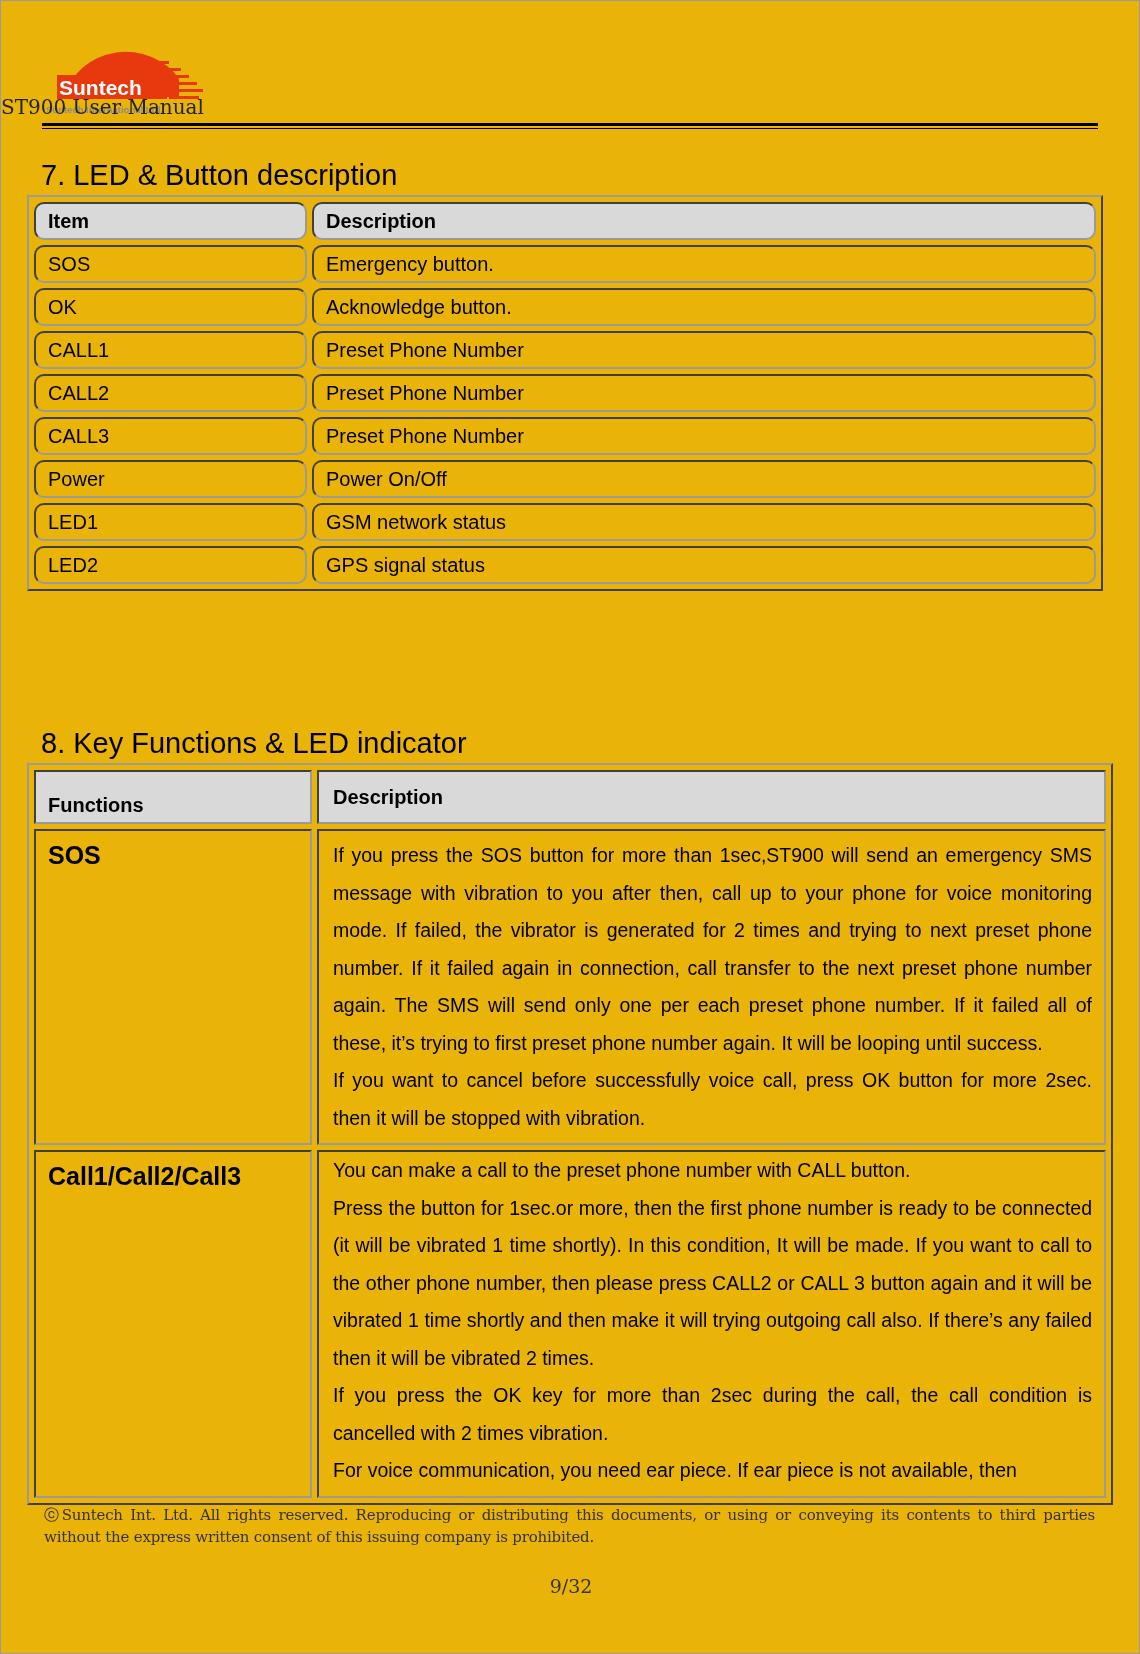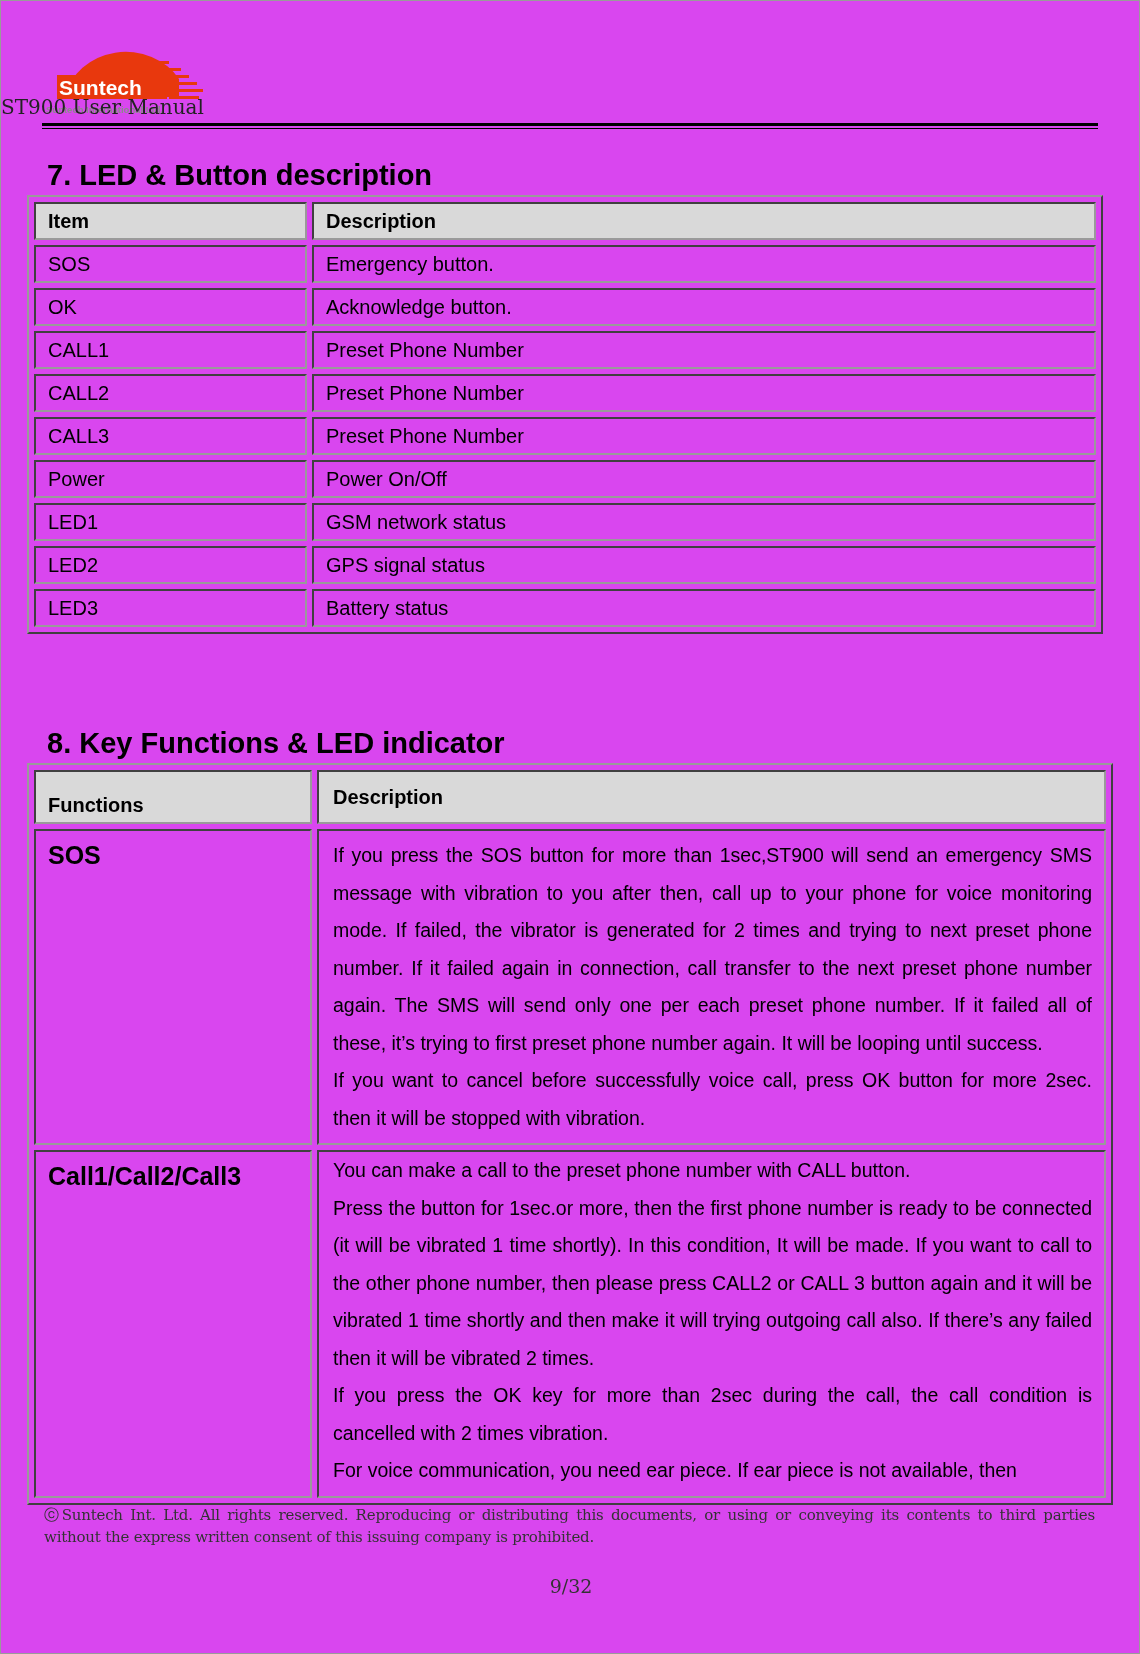--- a/index.html
+++ b/index.html
@@ -1,47 +1,47 @@
 <!DOCTYPE html>
 <html><head>
 <meta charset="utf-8">
 <style>
   html, body { margin: 0; padding: 0; background: #ffffff; }
   body { width: 1140px; height: 1654px; position: relative; overflow: hidden; }
   .page-frame {
     position: absolute; left: 0; top: 0; width: 1138px; height: 1652px;
-    border: 1px solid #9a9a9a; background: #d946ef;
+    border: 1px solid #9a9a9a; background: #eab308;
   }
   .logo { position: absolute; left: 44px; top: 38px; width: 165px; height: 80px; }
   .doc-title {
     position: absolute; left: 0; width: 1092px; top: 94px; 
     font-family: "DejaVu Serif", "Liberation Serif", serif; font-size: 20px; color: #222;
   }
   .header-rule { position: absolute; left: 41px; width: 1056px; top: 122px; height: 6px; }
   .header-rule .thick { height: 3px; background: #000; }
   .header-rule .thin { height: 1px; background: #000; margin-top: 2px; }
 
   .section-title {
-    position: absolute; left: 46px;
-    font-family: "Liberation Sans", sans-serif; font-weight: bold; font-size: 29px; color: #000;
+    position: absolute; left: 40px;
+    font-family: "Liberation Sans", sans-serif; font-weight: normal; font-size: 29px; color: #000;
   }
 
   table.doc-table {
     position: absolute; left: 26px; border-collapse: separate; border-spacing: 5px;
     border: 2px solid; border-color: #9a9a9a #404040 #404040 #9a9a9a;
     font-family: "Liberation Sans", sans-serif; color: #000;
   }
   table.doc-table td {
     border: 2px solid; border-color: #404040 #9a9a9a #9a9a9a #404040;
     padding: 0 12px; vertical-align: middle;
   }
   table.doc-table tr.head td { background: #d9d9d9; font-weight: bold; }
 
   #t1 { top: 194px; width: 1076px; font-size: 20px; }
-  #t1 td { height: 34px; }
+  #t1 td { height: 34px; border-radius: 10px; }
   #t1 td.c1 { width: 245px; }
 
   #t2 { top: 762px; width: 1086px; font-size: 20px; }
   #t2 tr.head td { height: 34px; }
   #t2 td.c1 { width: 250px; vertical-align: top; font-weight: bold; font-size: 25px; padding-top: 10px; }
   #t2 td.c2 { vertical-align: top; padding: 6px 12px 6px 14px; font-size: 19.5px; line-height: 37.5px; text-align: justify; }
   #t2 td.c2 p { margin: 0; }
   #t2 tr.row-call td.c1 { }
   #t2 tr.row-call td.c2 { padding-top: 0px; }
 
@@ -114,24 +114,20 @@
           <td class="c2">Power On/Off</td>
         </tr>
         <tr>
           <td class="c1">LED1</td>
           <td class="c2">GSM network status</td>
         </tr>
         <tr>
           <td class="c1">LED2</td>
           <td class="c2">GPS signal status</td>
         </tr>
-        <tr>
-          <td class="c1">LED3</td>
-          <td class="c2">Battery status</td>
-        </tr>
       </tbody>
   </table>
 
   <div class="section-title" style="top:726px;">8. Key Functions &amp; LED indicator</div>
 
   <table class="doc-table" id="t2">
     <tbody>
       <tr class="head">
         <td class="c1" style="font-size:20px; vertical-align:middle; padding-top:16px;">Functions</td>
         <td class="c2" style="font-weight:bold; font-size:20px; line-height:normal; vertical-align:middle; padding:0 14px;">Description</td>

